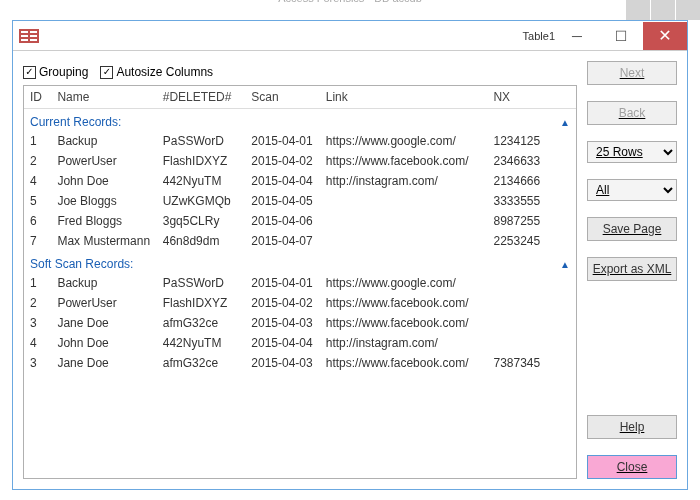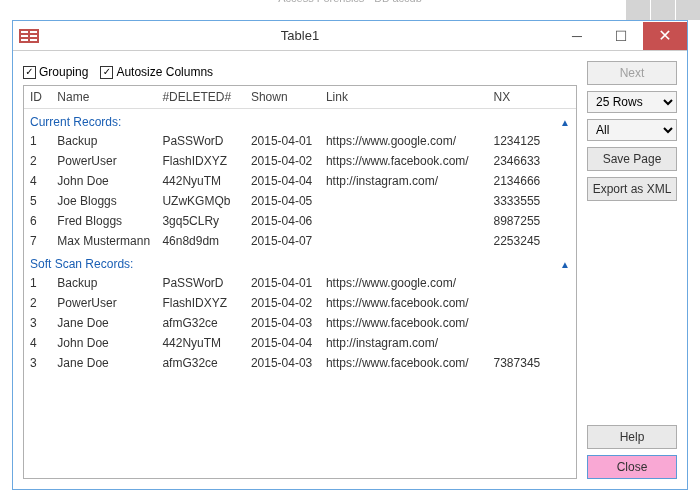--- a/index.html
+++ b/index.html
@@ -4,37 +4,37 @@
 <style>
 * { box-sizing: border-box; margin: 0; padding: 0; }
 body { font-family: "Segoe UI", Tahoma, sans-serif; font-size: 12px; background: #fff; width: 700px; height: 500px; overflow: hidden; }
 .outer-title { position: absolute; top: -8px; left: 0; right: 0; text-align: center; color: #aaa; font-size: 11px; }
 .outer-btns { position: absolute; top: 0; right: 0; display: flex; }
 .outer-btn { width: 24px; height: 20px; background: #d4d4d4; margin-left: 1px; }
 .window { position: absolute; top: 20px; left: 12px; width: 676px; height: 470px; background: #fff; border: 1px solid #6ba8e0; display: flex; flex-direction: column; }
 .titlebar { height: 30px; background: #fff; display: flex; align-items: center; border-bottom: 1px solid #ccc; }
 .title-icon { width: 20px; height: 14px; margin: 0 6px; border: 1px solid #c0504d; display: grid; grid-template-columns: 1fr 1fr; grid-template-rows: 1fr 1fr 1fr; }
 .title-icon div { border: 0.5px solid #c0504d; }
-.title-text { flex: 1; text-align: center; font-size: 13px; color: #333; }
+.title-text { flex: 1; text-align: right; font-size: 11px; color: #333; }
 .win-btns { display: flex; }
 .win-btn { width: 44px; height: 28px; display: flex; align-items: center; justify-content: center; font-size: 14px; color: #555; cursor: pointer; }
 .win-btn.close { background: #c75050; color: #fff; font-size: 16px; }
 .content { flex: 1; display: flex; padding: 10px; gap: 10px; }
 .main-panel { flex: 1; display: flex; flex-direction: column; }
 .toolbar { display: flex; align-items: center; gap: 12px; padding: 4px 0 6px 0; font-size: 12px; }
 .chk { display: flex; align-items: center; gap: 3px; cursor: pointer; }
 .chk-box { width: 13px; height: 13px; border: 1px solid #333; display: flex; align-items: center; justify-content: center; font-size: 10px; line-height: 1; color: #000; }
 .stats { color: #333; font-size: 11px; }
 .table-wrap { flex: 1; border: 1px solid #b0b0b0; overflow: auto; position: relative; }
 .tbl { width: 100%; border-collapse: collapse; font-size: 12px; }
 .tbl th { text-align: left; font-weight: normal; padding: 4px 6px; border-bottom: 1px solid #ddd; color: #444; background: #fff; position: sticky; top: 0; }
 .tbl td { padding: 3px 6px; color: #333; }
 .group-hdr td { color: #1a5fb4; padding: 6px 6px 2px 6px; }
 .chevron { color: #1a5fb4; font-size: 10px; }
-.side { width: 90px; display: flex; flex-direction: column; gap: 6px; }
+.side { width: 90px; display: flex; flex-direction: column; gap: 16px; text-decoration: underline; }
 .btn { height: 24px; border: 1px solid #adadad; background: #e9e9e9; font-size: 12px; cursor: pointer; display: flex; align-items: center; justify-content: center; color: #333; }
 .btn.disabled { color: #a0a0a0; background: #f0f0f0; }
 .btn.active { border: 1px solid #5a9bd8; background: #f9a8d4; }
 .sel { height: 22px; border: 1px solid #adadad; background: #f4f4f4; font-size: 12px; padding: 0 4px; }
 .spacer { flex: 1; }
 .col-id { width: 28px; }
 .col-name { width: 110px; }
 .col-del { width: 90px; }
 .col-date { width: 80px; }
 .col-link { width: 170px; }
@@ -81,21 +81,21 @@
         </label>
       </div>
 
       <div class="table-wrap">
         <table class="tbl">
           <thead>
             <tr id="hdr-row">
                 <th class="col-id">ID</th>
                 <th class="col-name">Name</th>
                 <th class="col-del">#DELETED#</th>
-                <th class="col-date">Shown</th>
+                <th class="col-date">Scan</th>
                 <th class="col-link">Link</th>
                 <th class="col-nx">NX</th>
                 <th>&nbsp;</th>
               </tr>
           </thead>
           <tbody id="tbody">
               <tr class="group-hdr">
                 <td colspan="6">Current Records:</td>
                 <td class="chevron" style="text-align: right;">▲</td>
               </tr>
@@ -202,20 +202,21 @@
                 <td class="col-nx">7387345</td>
                 <td></td>
               </tr>
             </tbody>
         </table>
       </div>
     </div>
 
     <div class="side">
       <div class="btn disabled">Next</div>
+      <div class="btn disabled">Back</div>
       <select class="sel">
         <option>25 Rows</option>
       </select>
       <select class="sel">
         <option>All</option>
       </select>
       <div class="btn">Save Page</div>
       <div class="btn">Export as XML</div>
       <div class="spacer"></div>
       <div class="btn">Help</div>

